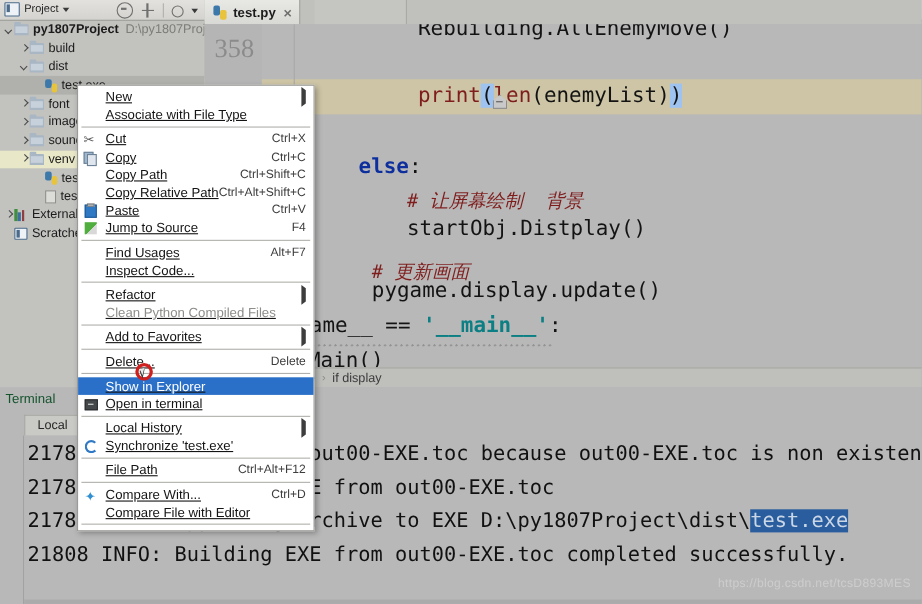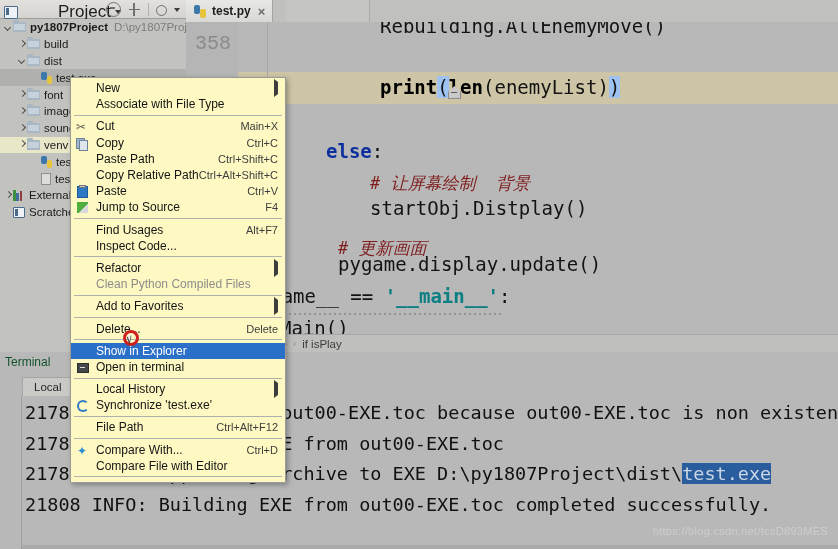--- a/index.html
+++ b/index.html
@@ -15,21 +15,21 @@
   #root{position:absolute;inset:0;}
 
   
   .toolbar{
     position:absolute;left:0;top:0;width:838px;height:19px;
     background:linear-gradient(to bottom,#e2e1de 0%,#d4d3cf 100%);
     border-bottom:1px solid #9e9e9a;
     box-sizing:border-box;
   }
   .tb-proj{position:absolute;left:4px;top:2px;display:flex;align-items:center;gap:4px;}
-  .tb-proj .lbl{font-size:17px;color:#1f1f1f;margin-left:36px;}
+  .tb-proj .lbl{font-size:10px;color:#1f1f1f;}
   .icon-proj{width:12px;height:11px;border:1.4px solid #4b6b8a;border-radius:1px;position:relative;background:#eef2f6;}
   .icon-proj:after{content:"";position:absolute;left:1px;top:1px;width:3px;height:7px;background:#4b6b8a;}
   .caret{width:0;height:0;border-left:3.5px solid transparent;border-right:3.5px solid transparent;border-top:4px solid #3a3a3a;}
   .tb-icons{position:absolute;left:106px;top:2px;display:flex;align-items:center;gap:7px;}
   .ic{width:13px;height:13px;position:relative;opacity:.82;}
   .ic-collapse{border:1.4px solid #59595a;border-radius:50%;}
   .ic-collapse:before{content:"";position:absolute;left:2.5px;top:4.2px;width:5px;height:1.4px;background:#59595a;}
   .ic-expand{}
   .ic-expand:before{content:"";position:absolute;left:5.3px;top:0;width:1.5px;height:13px;background:#59595a;}
   .ic-expand:after{content:"";position:absolute;left:1px;top:5.8px;width:11px;height:1.5px;background:#59595a;}
@@ -93,31 +93,31 @@
   .tname{color:#1b1b1b;}
   .tname.bold{font-weight:bold;}
   .tpath{color:#7c7c78;margin-left:6px;}
 
   
   .editor{
     position:absolute;left:186px;top:22px;width:652px;height:312px;
     background:#b8b8b8;overflow:hidden;
   }
   .gutter{position:absolute;left:0;top:0;width:52px;height:312px;background:#b5b5b5;}
-  .lnum{position:absolute;right:7px;font-family:Liberation Mono, monospace;font-size:20px;color:#8b8b8b;}
+  .lnum{position:absolute;right:7px;font-family:Liberation Serif, serif;font-size:24px;color:#8b8b8b;}
   .fold-line{position:absolute;left:81px;top:0;width:1px;height:312px;background:#a9a9a9;}
   .code{
     position:absolute;left:52px;top:0;right:0;bottom:0;
     font-family:"DejaVu Sans Mono",monospace;font-size:19px;line-height:32px;
     color:#131313;white-space:pre;
   }
   .cl{position:absolute;left:0;white-space:pre;}
   .hlline{position:absolute;left:0;right:0;height:32px;background:#cdc5a5;}
   .kw{color:#0d2f9e;font-weight:bold;}
-  .fn{color:#000000;font-weight:bold;}
+  .fn{color:#7f1d1d;}
   .cmt{color:#7f1d1d;font-style:italic;}
   .str{color:#0b7f83;font-weight:bold;}
   .paren-hl{background:#9ec3f0;}
   .squiggle{position:absolute;height:4px;background:
      radial-gradient(circle at 2px 3px, #8f8f8f 1px, transparent 1.2px) repeat-x;
      background-size:5px 5px;opacity:.9;}
   .foldmark{position:absolute;width:11px;height:13px;}
   .foldmark:before{content:"";position:absolute;left:0;top:0;width:11px;height:11px;
       border:1px solid #8c8c8c;background:#c9c9c9;
       clip-path:polygon(50% 0,100% 45%,100% 100%,0 100%,0 45%);}
@@ -153,27 +153,28 @@
     color:#111;white-space:pre;overflow:hidden;
   }
   .tline{position:absolute;left:3px;white-space:pre;}
   .sel-txt{background:#2a5d9e;color:#c9d6e6;}
   .term-vline{position:absolute;left:21px;top:44px;width:1px;height:153px;background:#a0a0a0;}
   .term-leftstrip{position:absolute;left:0;top:22px;width:21px;height:175px;background:#b8b8b8;}
 
   
   .ctxmenu{
     position:absolute;left:70px;top:77px;width:216px;
-    background:#fef9c3;
+    background:#ffffff;
     border:1px solid #9a9a96;
     box-shadow:2px 2px 5px rgba(0,0,0,.30);
     font-size:12px;color:#141414;
     z-index:50;
     padding:2px 0;
     box-sizing:border-box;
+    text-decoration:underline;
   }
   .mi{position:relative;height:16.2px;display:flex;align-items:center;padding:0 6px 0 25px;box-sizing:border-box;white-space:nowrap;}
   .mi .sc{position:absolute;right:7px;color:#3d3d3d;font-size:11px;}
   .mi .sub{position:absolute;right:7px;color:#3d3d3d;font-size:11px;}
   .mi.sel{background:#2a6fc8;color:#ffffff;}
   .mi.disabled{color:#8d8d8a;}
   .msep{height:1px;background:#b0b0ac;margin:2.5px 3px;}
   .mi-ico{position:absolute;left:5px;top:2px;width:14px;height:13px;}
 
   
@@ -360,21 +361,21 @@
 
     <div class="foldmark" style="left:262px;top:64px;"></div>
   </div>
 
   <div class="breadcrumb">
     <span class="bc-bar"></span>
     <span style="margin-left:4px;">ain()</span>
     <span class="bc-sep">›</span>
     <span>while True</span>
     <span class="bc-sep">›</span>
-    <span>if isPlay</span>
+    <span>if display</span>
   </div>
 
   <div class="terminal">
     <div class="term-head">
       <span class="term-title">Terminal</span>
     </div>
     <span class="plusbtn">+</span>
     <span class="closebtn">×</span>
     <div class="term-tabs">
       <div class="tt active">Local</div>
@@ -391,32 +392,32 @@
         <span>New</span>
         <span class="sub"><span class="arrow-r"></span></span>
       </div>
       <div class="mi">
         <span>Associate with File Type</span>
       </div>
       <div class="msep"></div>
       <div class="mi">
         <span class="mi-ico"><span class="g-cut">✂</span></span>
         <span>Cut</span>
-        <span class="sc">Main+X</span>
+        <span class="sc">Ctrl+X</span>
       </div>
       <div class="mi">
         <span class="mi-ico">
           <span class="g-copy"></span>
           <span class="g-copy2"></span>
         </span>
         <span>Copy</span>
         <span class="sc">Ctrl+C</span>
       </div>
       <div class="mi">
-        <span>Paste Path</span>
+        <span>Copy Path</span>
         <span class="sc">Ctrl+Shift+C</span>
       </div>
       <div class="mi">
         <span>Copy Relative Path</span>
         <span class="sc">Ctrl+Alt+Shift+C</span>
       </div>
       <div class="mi">
         <span class="mi-ico">
           <span class="g-paste"></span>
           <span class="g-paste2"></span>

